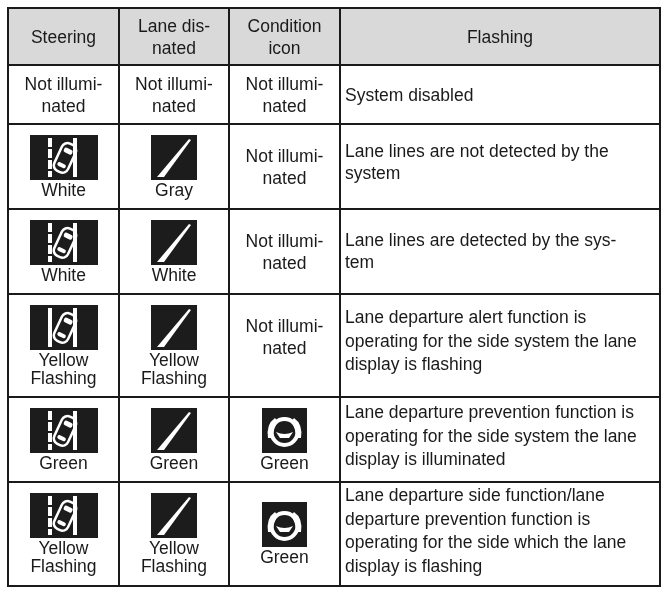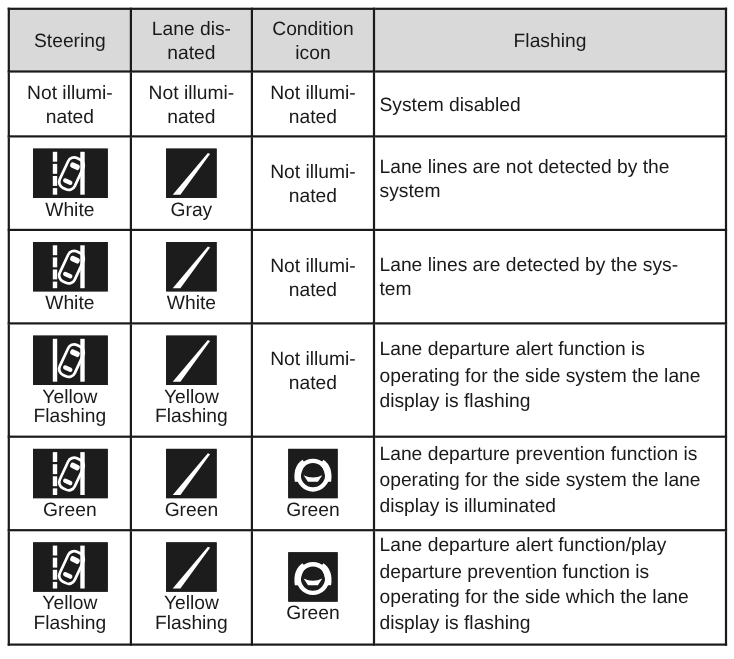--- a/index.html
+++ b/index.html
@@ -225,17 +225,17 @@
         <svg class="icon-box steer" viewBox="0 0 45 45">
           <rect width="45" height="45" fill="#1c1c1c"></rect>
           <circle cx="22.5" cy="24" r="13" fill="none" stroke="#fff" stroke-width="4"></circle>
           <path d="M14 24 Q22.5 28 31 24 L27 30 L18 30 Z" fill="#fff"></path>
           <path d="M6 30 Q4 16 13 10 L16 14 Q11 20 11 30 Z" fill="#fff"></path>
           <path d="M39 30 Q41 16 32 10 L29 14 Q34 20 34 30 Z" fill="#fff"></path>
         </svg>
         <span class="lbl pre">Green</span>
       </td>
       <td class="cond">
-          <span style="padding-top:1px;line-height:23.5px">Lane departure alert function/play departure prevention function is operating for the side which the lane display is flashing</span>
+          <span style="padding-top:1px;line-height:23.5px">Lane departure side function/lane departure prevention function is operating for the side which the lane display is flashing</span>
         </td>
     </tr>
   </tbody>
 </table>
 
 </body></html>

